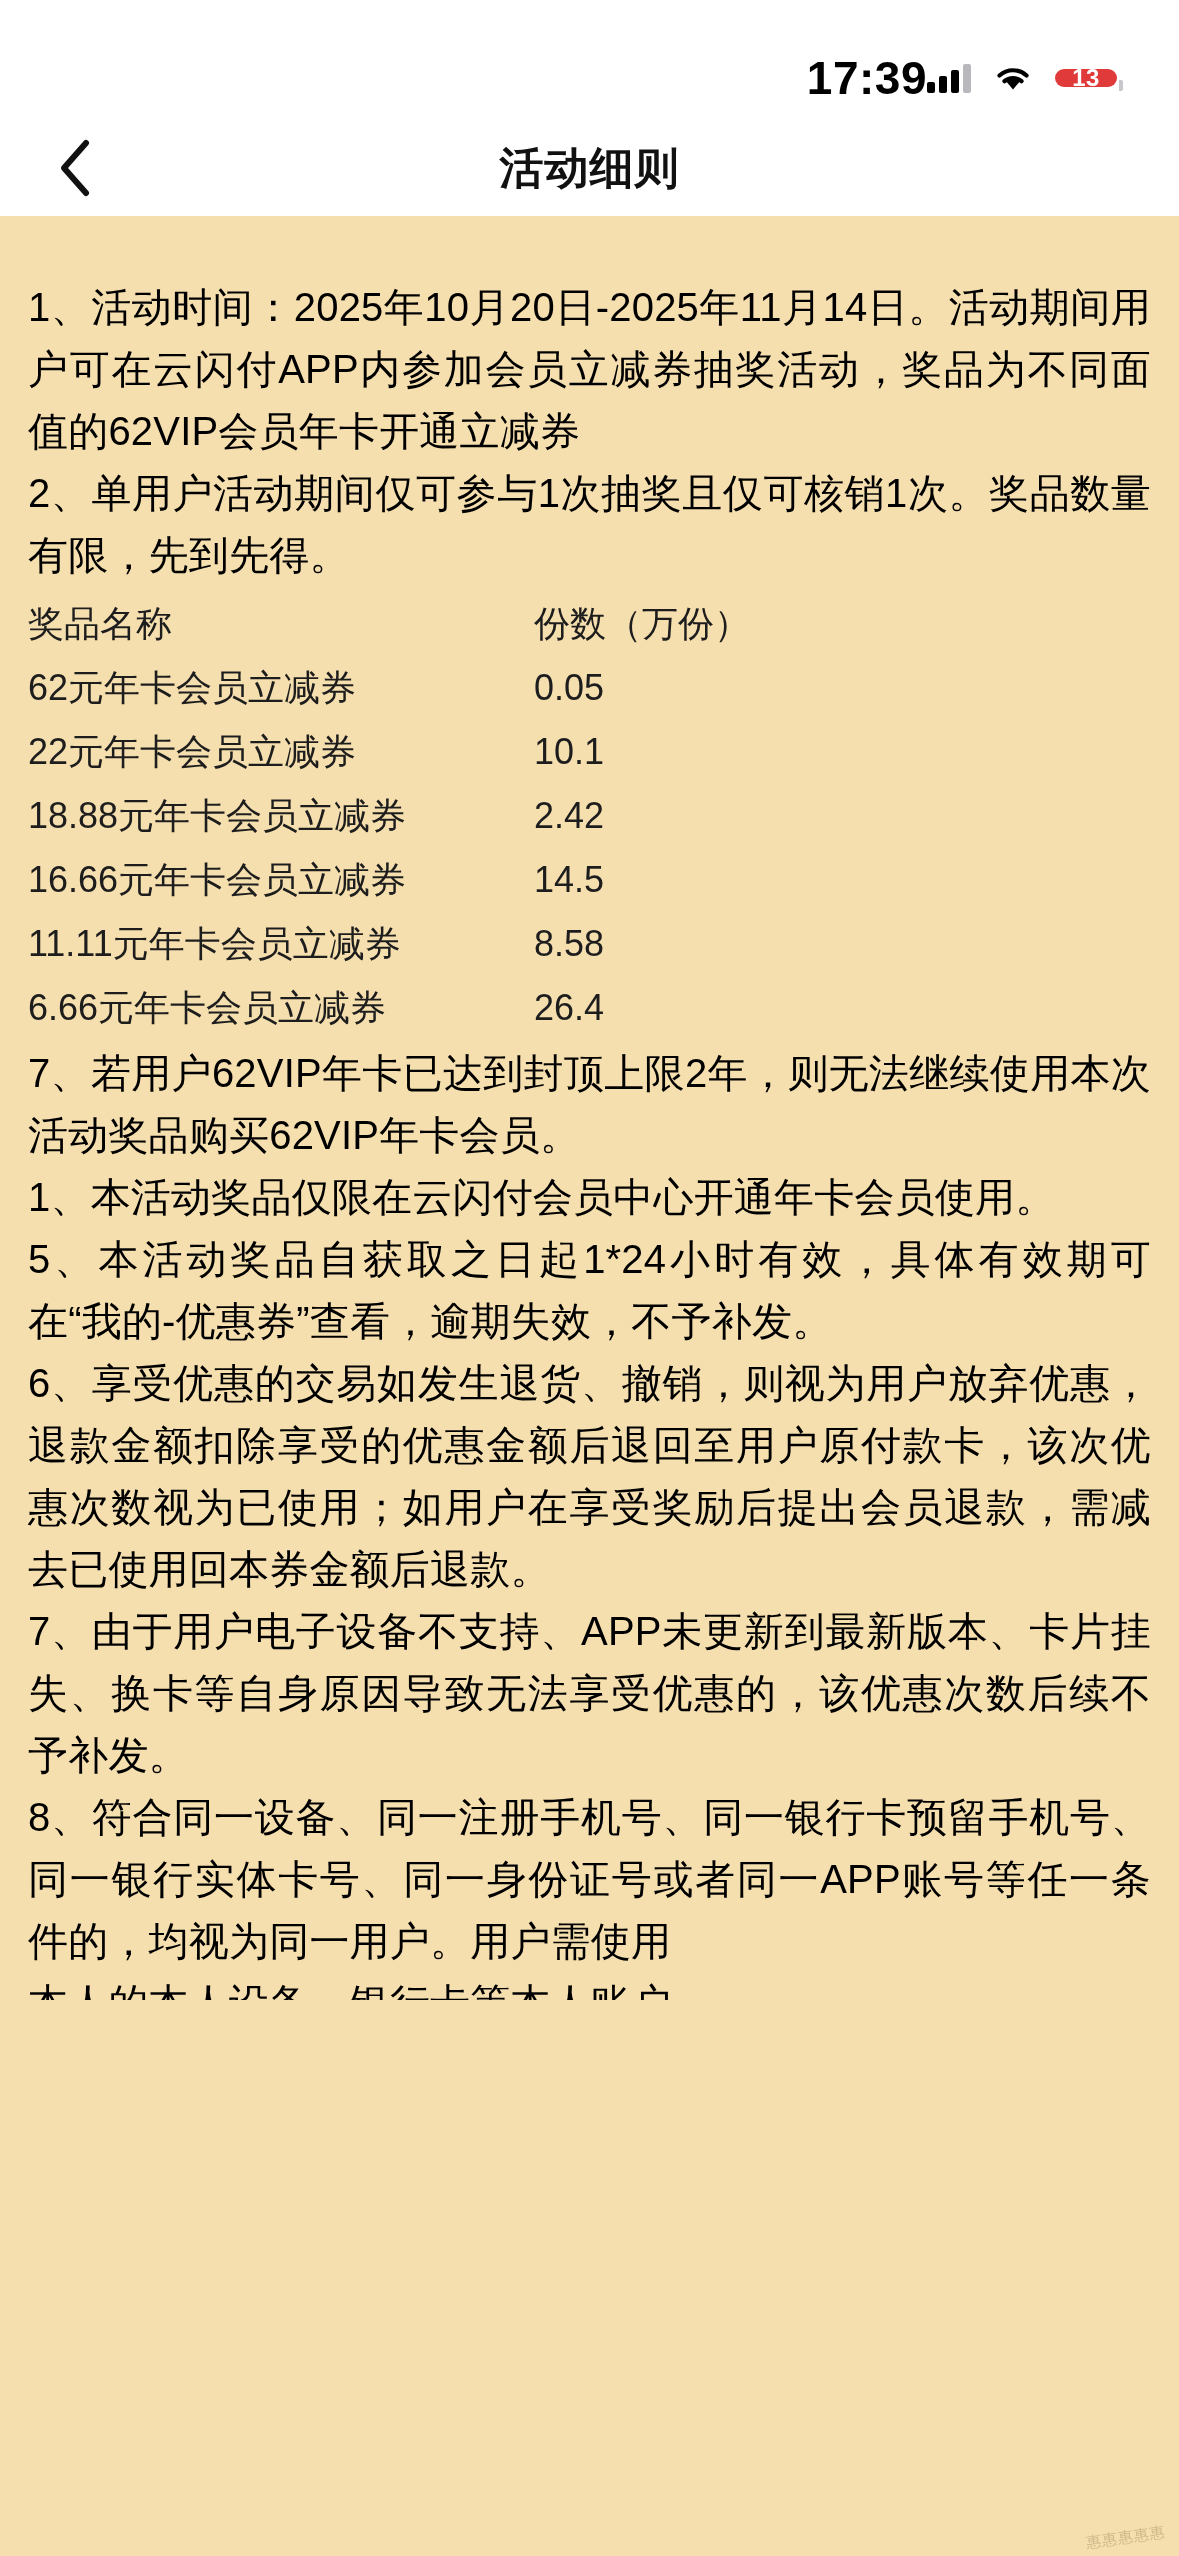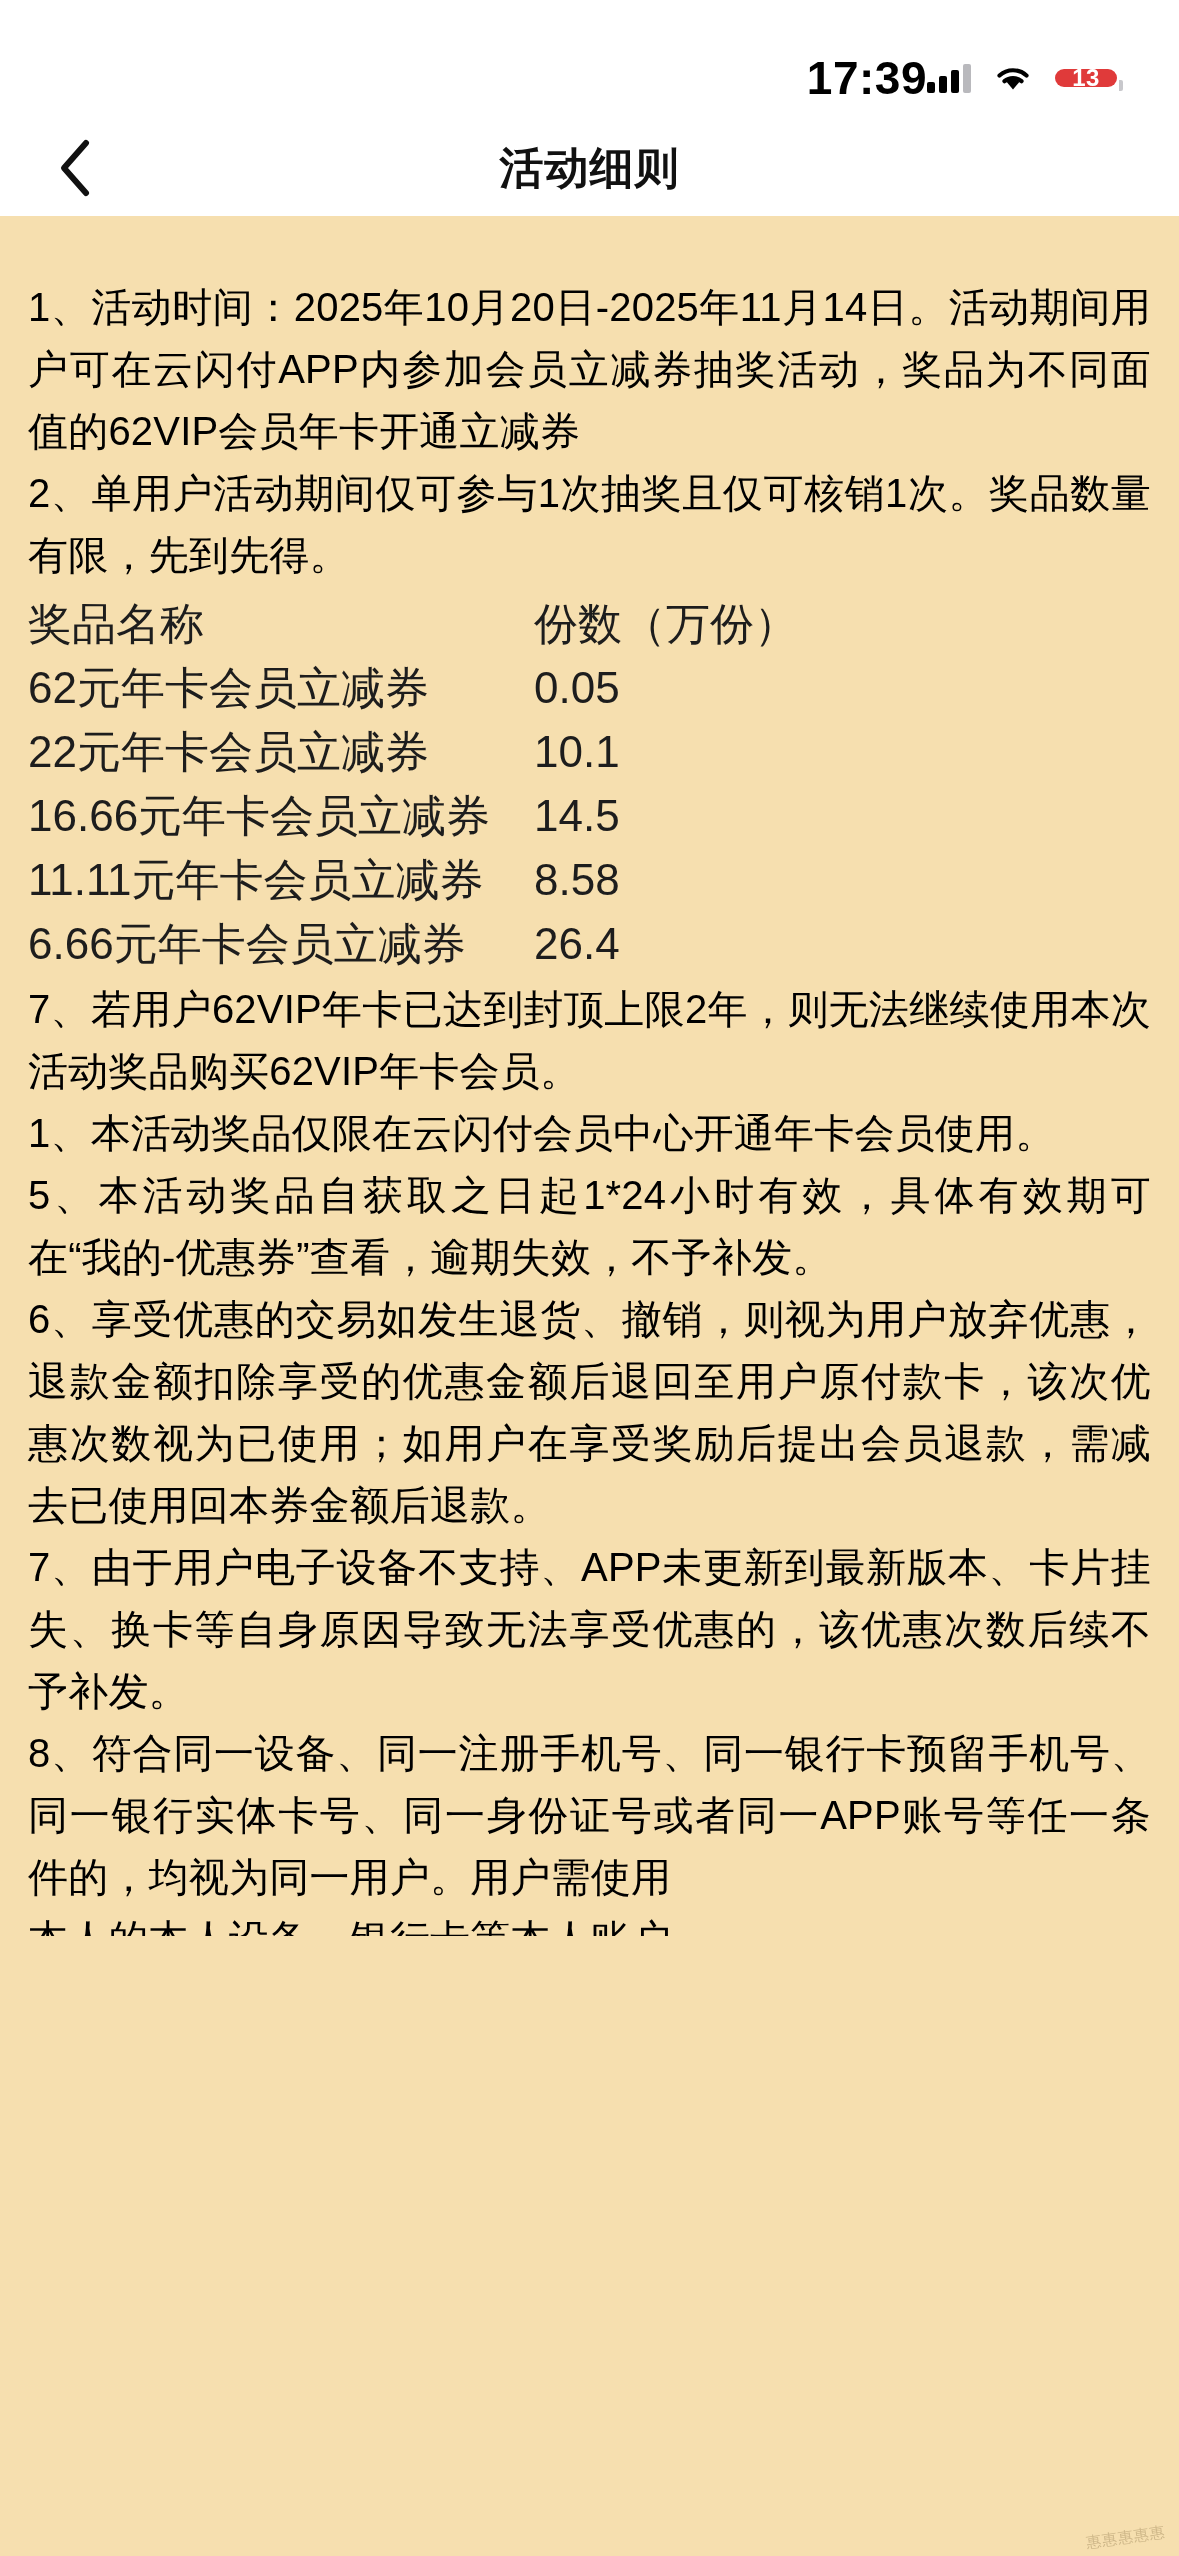--- a/index.html
+++ b/index.html
@@ -131,21 +131,21 @@
   .para + .para { margin-top: 0px; }
 
   
   .prize-table {
     margin: 6px 0 2px 0;
     width: 100%;
   }
   .prize-row {
     display: flex;
     align-items: center;
-    font-size: 44px;
+    font-size: 36px;
     line-height: 64px;
     color: #1d1d1d;
   }
   .prize-name { width: 470px; flex: none; }
   .prize-count { flex: none; margin-left: 36px; }
 
   .footer-note {
     position: absolute;
     right: 0;
     bottom: 0;
@@ -210,20 +210,24 @@
     </div>
     <div class="prize-row">
       <span class="prize-name">62元年卡会员立减券</span>
       <span class="prize-count">0.05</span>
     </div>
     <div class="prize-row">
       <span class="prize-name">22元年卡会员立减券</span>
       <span class="prize-count">10.1</span>
     </div>
     <div class="prize-row">
+      <span class="prize-name">18.88元年卡会员立减券</span>
+      <span class="prize-count">2.42</span>
+    </div>
+    <div class="prize-row">
       <span class="prize-name">16.66元年卡会员立减券</span>
       <span class="prize-count">14.5</span>
     </div>
     <div class="prize-row">
       <span class="prize-name">11.11元年卡会员立减券</span>
       <span class="prize-count">8.58</span>
     </div>
     <div class="prize-row">
       <span class="prize-name">6.66元年卡会员立减券</span>
       <span class="prize-count">26.4</span>

